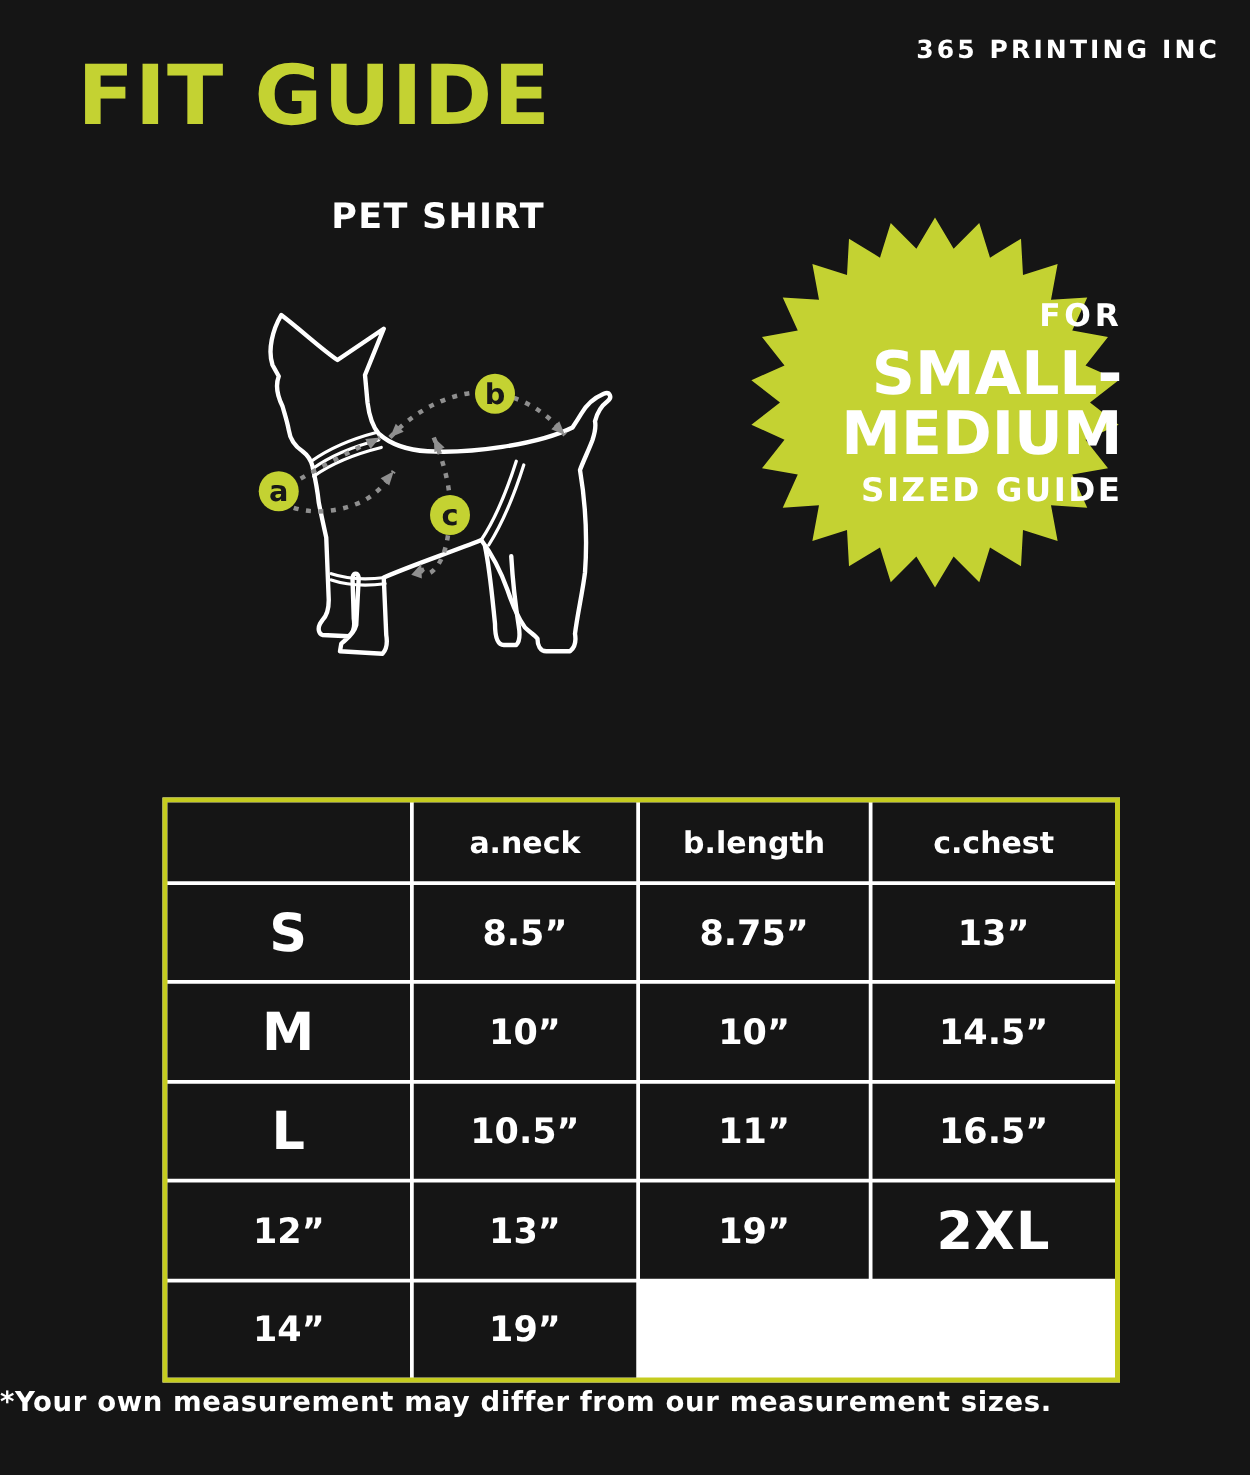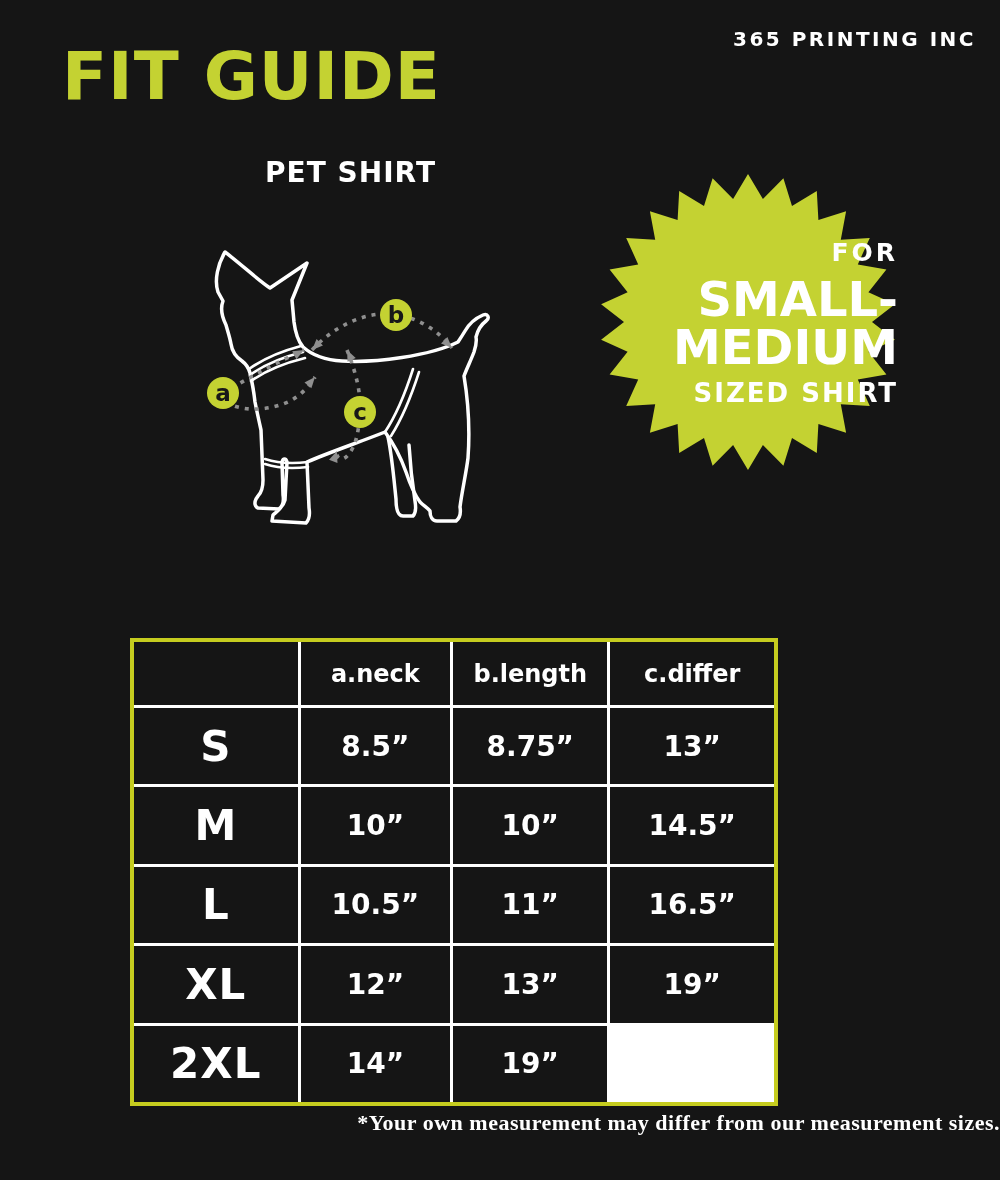--- a/index.html
+++ b/index.html
@@ -29,32 +29,32 @@
 
   .badge{position:absolute;left:598px;top:172px;width:300px;height:300px;}
   .badge svg{position:absolute;inset:0;width:100%;height:100%;}
   .badge-text{position:absolute;inset:0;display:flex;flex-direction:column;
               align-items:flex-end;justify-content:center;color:var(--text);
               text-align:center;padding-top:2px;}
   .badge-for{font-size:25px;font-weight:bold;letter-spacing:3px;margin-bottom:9px;}
   .badge-big{font-size:48px;font-weight:bold;letter-spacing:0px;line-height:0.99;}
   .badge-small{font-size:26px;font-weight:bold;letter-spacing:2px;margin-top:6px;}
 
-  .size-table{position:absolute;left:130px;top:638px;width:648px;height:468px;
+  .size-table{position:absolute;left:130px;top:638px;width:766px;height:468px;
               display:grid;grid-template-columns:1.05fr 0.96fr 0.99fr 1.05fr;
               grid-template-rows:63px repeat(5,1fr);
               gap:3px;background:#ffffff;border:4px solid var(--table-border);}
   .cell{background:var(--background);display:flex;align-items:center;justify-content:center;
         color:var(--text);font-weight:bold;}
   .cell.head{font-size:24px;}
   .cell.size{font-size:42px;letter-spacing:1px;}
   .cell.val{font-size:28px;}
 
-  .footnote{position:absolute;left:0;top:1110px;width:1000px;text-align:right;
-            color:var(--text);font-size:22px;font-weight:bold;letter-spacing:0.5px;font-family:Liberation Serif, serif;}
+  .footnote{position:absolute;left:0;top:1110px;width:1000px;text-align:left;
+            color:var(--text);font-size:22px;font-weight:bold;letter-spacing:0.5px;}
 </style>
 </head>
 <body>
 
 <div class="page">
 
   <div class="brand">365 PRINTING INC</div>
 
   <div class="title">FIT GUIDE</div>
   <div class="subtitle">PET SHIRT</div>
@@ -126,46 +126,45 @@
   </div>
 
   <div class="badge">
     <svg viewBox="0 0 300 300">
       <polygon id="starburst" fill="var(--accent)" points="150.0,2.0 164.9,26.9 185.4,6.3 194.0,34.1 218.8,19.0 220.4,48.0 248.1,39.2 242.8,67.8 271.8,65.9 259.8,92.4 288.4,97.5 270.4,120.3 296.9,132.2 274.0,150.0 296.9,167.8 270.4,179.7 288.4,202.5 259.8,207.6 271.8,234.1 242.8,232.2 248.1,260.8 220.4,252.0 218.8,281.0 194.0,265.9 185.4,293.7 164.9,273.1 150.0,298.0 135.1,273.1 114.6,293.7 106.0,265.9 81.2,281.0 79.6,252.0 51.9,260.8 57.2,232.2 28.2,234.1 40.2,207.6 11.6,202.5 29.6,179.7 3.1,167.8 26.0,150.0 3.1,132.2 29.6,120.3 11.6,97.5 40.2,92.4 28.2,65.9 57.2,67.8 51.9,39.2 79.6,48.0 81.2,19.0 106.0,34.1 114.6,6.3 135.1,26.9"></polygon>
     </svg>
     <div class="badge-text">
       <div class="badge-for">FOR</div>
       <div class="badge-big">SMALL-</div>
       <div class="badge-big">MEDIUM</div>
-      <div class="badge-small">SIZED SHIRT</div>
+      <div class="badge-small">SIZED GUIDE</div>
     </div>
   </div>
 
   <div class="size-table">
     <div class="cell head"></div>
     <div class="cell head">a.neck</div>
     <div class="cell head">b.length</div>
-    <div class="cell head">c.differ</div>
+    <div class="cell head">c.chest</div>
 
     <div class="cell size">S</div>
     <div class="cell val">8.5”</div>
     <div class="cell val">8.75”</div>
     <div class="cell val">13”</div>
 
     <div class="cell size">M</div>
     <div class="cell val">10”</div>
     <div class="cell val">10”</div>
     <div class="cell val">14.5”</div>
 
     <div class="cell size">L</div>
     <div class="cell val">10.5”</div>
     <div class="cell val">11”</div>
     <div class="cell val">16.5”</div>
 
-    <div class="cell size">XL</div>
     <div class="cell val">12”</div>
     <div class="cell val">13”</div>
     <div class="cell val">19”</div>
 
     <div class="cell size">2XL</div>
     <div class="cell val">14”</div>
     <div class="cell val">19”</div>
   </div>
 
   <div class="footnote">*Your own measurement may differ from our measurement sizes.</div>

